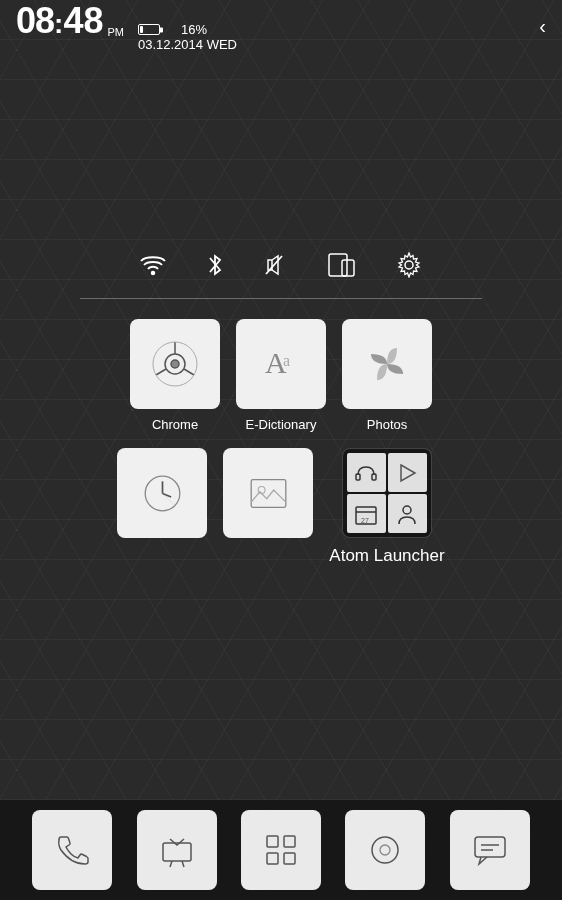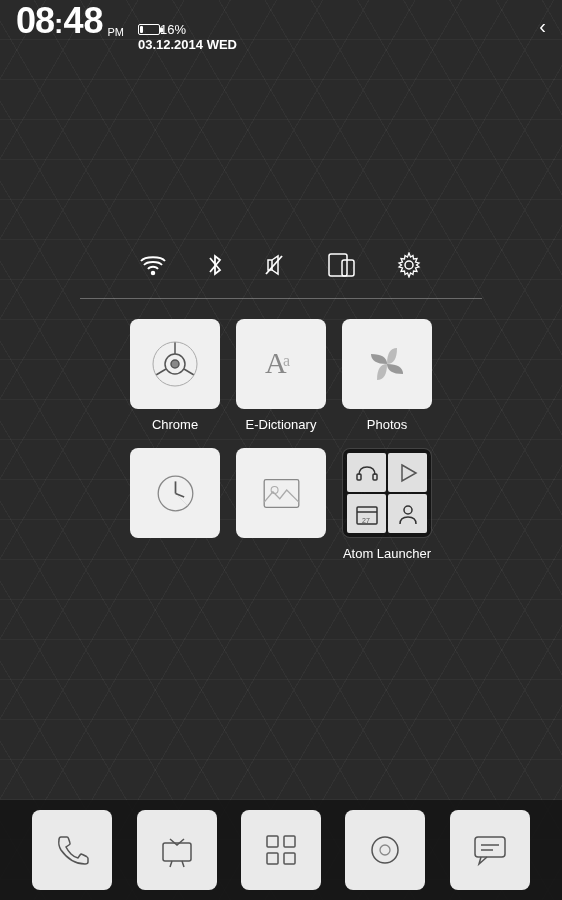--- a/index.html
+++ b/index.html
@@ -126,21 +126,20 @@
     .battery-fill {
       width: 15%;
       height: 100%;
       background: #fff;
       border-radius: 1px;
     }
 
     .date-text {
       font-size: 13px;
       color: #ffffff;
-      font-weight: bold;
     }
 
     .back-arrow {
       color: #ffffff;
       font-size: 20px;
       cursor: pointer;
     }
 
     
     .quick-settings {
@@ -234,21 +233,21 @@
       border-radius: 2px;
       display: flex;
       align-items: center;
       justify-content: center;
       font-size: 8px;
       color: #555;
     }
 
     .folder-label {
       color: #ffffff;
-      font-size: 13px;
+      font-size: 17px;
       text-align: center;
     }
 
     
     .bottom-dock {
       position: absolute;
       bottom: 0;
       left: 0;
       right: 0;
       height: 100px;
@@ -313,21 +312,21 @@
 <div class="screen">
 
   <div class="status-bar">
     <div class="status-bar-top">
       <div class="left-time">
         <span class="time-hour">08</span>
         <span class="time-colon">:</span>
         <span class="time-min">48</span>
         <span class="time-ampm">PM</span>
         <div class="date-section" style="margin-left:14px;">
-          <div style="display:flex;align-items:center;gap:0;">
+          <div style="display:flex;align-items:center;gap:21px;">
             <div class="battery-icon">
               <div class="battery-body">
                 <div class="battery-fill"></div>
               </div>
             </div>
             <span style="color:#fff;font-size:13px;">16%</span>
           </div>
           <span class="date-text">
             <span>03.12.2014</span>&nbsp;<span>WED</span>
           </span>

